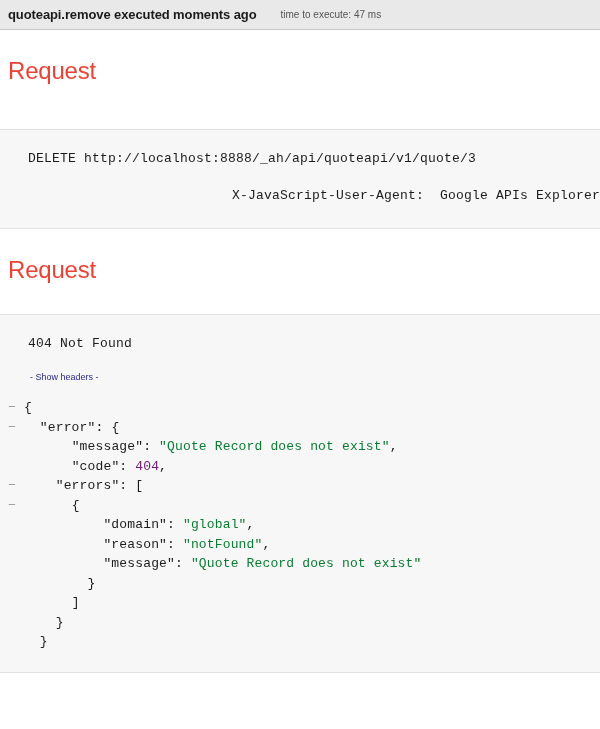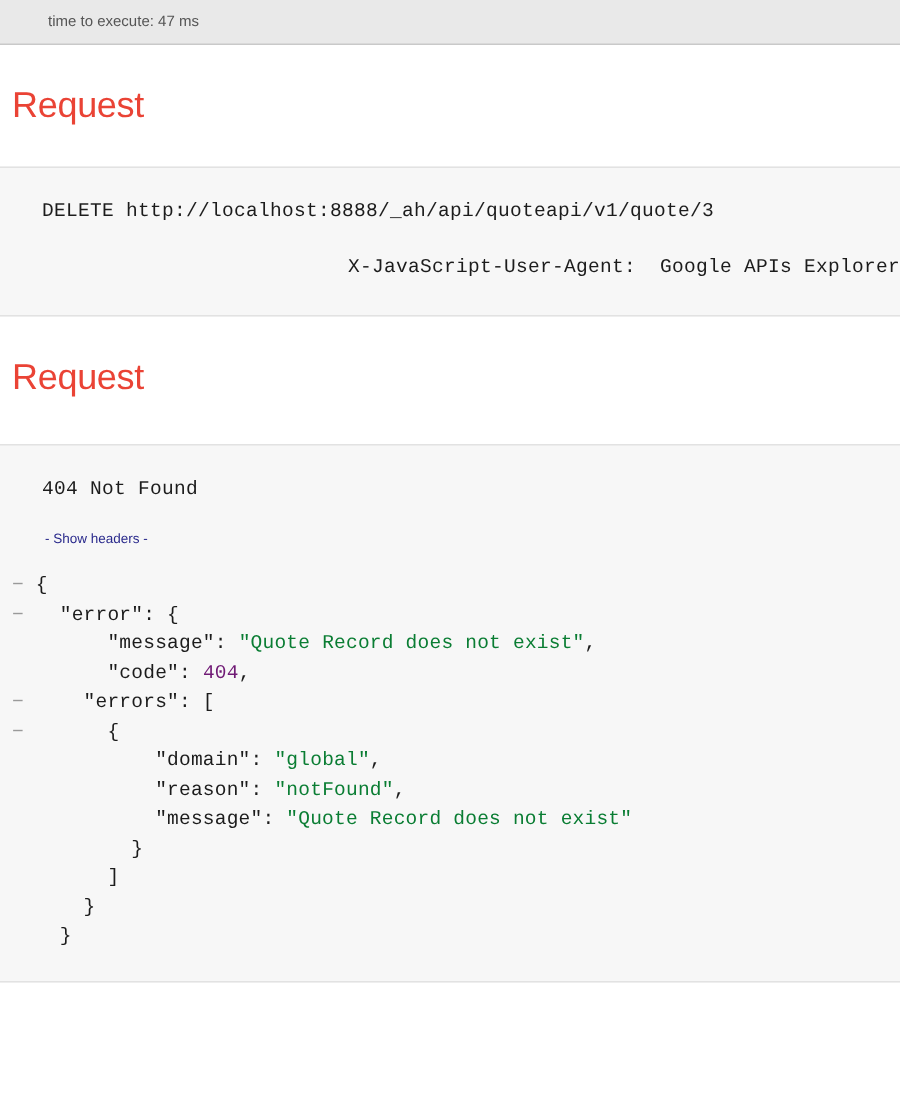--- a/index.html
+++ b/index.html
@@ -56,21 +56,21 @@
   .code-panel {
     background: #f7f7f7;
     border-top: 1px solid #e2e2e2;
     border-bottom: 1px solid #e2e2e2;
     font-family: "Liberation Mono", monospace;
     font-size: 13px;
     color: #1c1c1c;
     box-sizing: border-box;
   }
   .req-panel {
-    margin-top: 26px;
+    margin-top: 44px;
     padding: 22px 0 26px 28px;
     line-height: 1;
   }
   .req-line {
     white-space: pre;
     letter-spacing: 0.2px;
   }
   .req-line + .req-line {
     margin-top: 24px;
     text-align: right;
@@ -116,20 +116,21 @@
   }
   .jkey { color: #1c1c1c; }
   .jstr { color: #0a7d33; }
   .jnum { color: #701a75; }
   .jpunct { color: #1c1c1c; }
 </style>
 </head>
 <body>
 
 <div class="exec-header">
+  <span class="exec-title">quoteapi.remove executed moments ago</span>
   <span class="exec-time">time to execute: 47 ms</span>
 </div>
 
 <div class="section">
   <h2 class="section-title">Request</h2>
 
   <div class="code-panel req-panel">
     <div class="req-line">DELETE http://localhost:8888/_ah/api/quoteapi/v1/quote/3</div>
     <div class="req-line">X-JavaScript-User-Agent:  Google APIs Explorer</div>
   </div>

